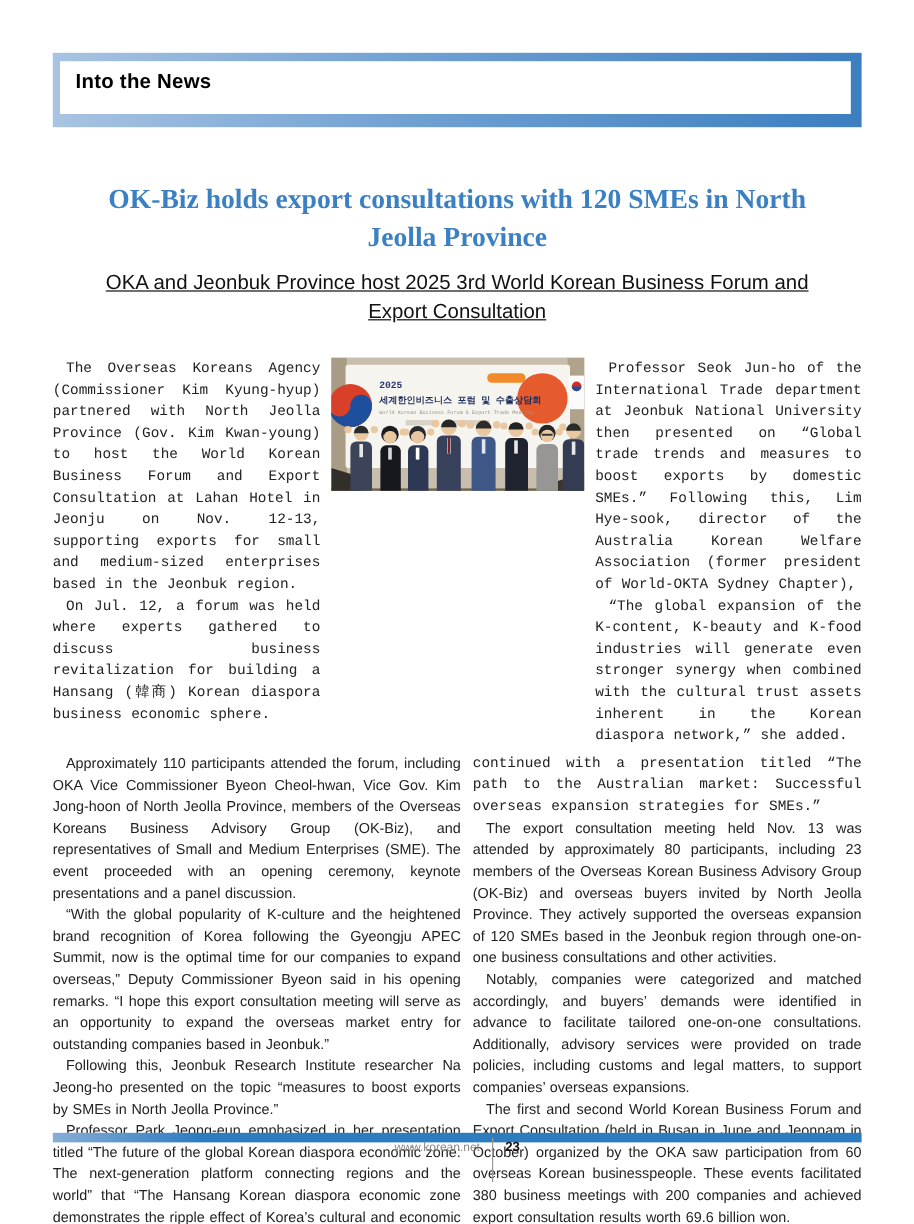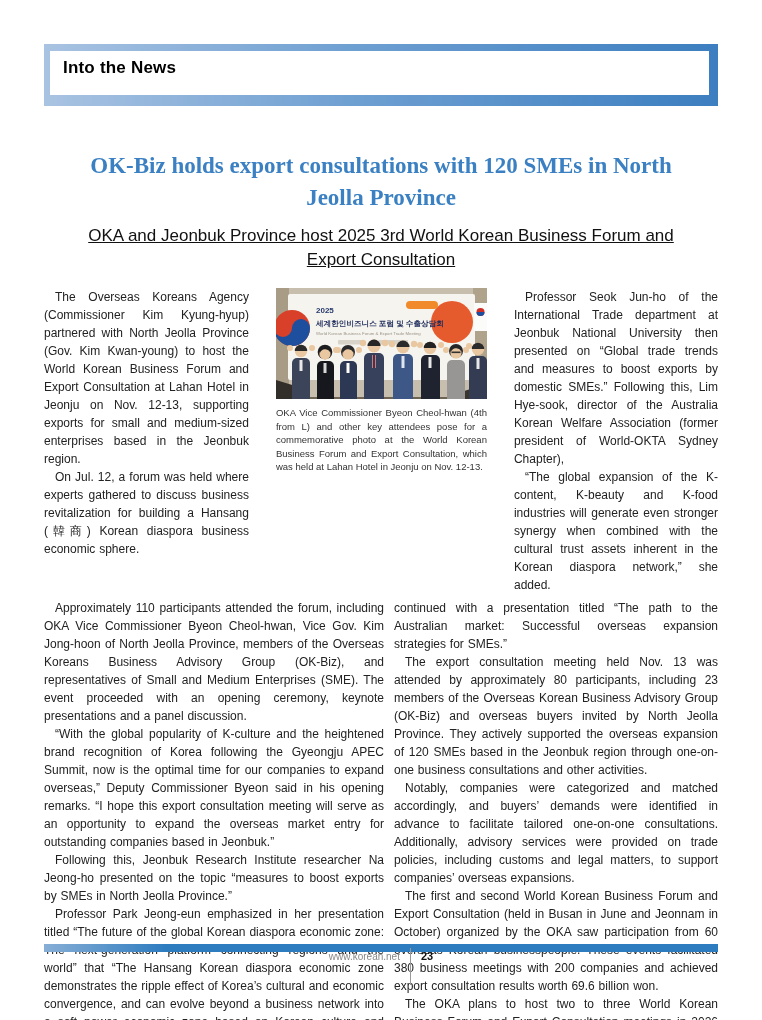--- a/index.html
+++ b/index.html
@@ -28,31 +28,31 @@
     margin:44px auto 0 auto; max-width:620px; text-align:center;
     font-family:"Liberation Serif", serif; font-weight:bold;
     font-size:23px; line-height:1.4; color:#3a80c2;
   }
   .subtitle {
     margin:10px auto 0 auto; max-width:590px; text-align:center;
     font-size:17px; line-height:1.38; color:#111;text-decoration:underline;
   }
 
   
-  .top-section { display:flex; gap:27px; margin-top:17px; }
+  .top-section { display:flex; gap:9px; margin-top:27px;font-family:Liberation Mono, monospace; }
   .col-narrow { width:224px; }
   .photo-col { width:211px; flex:0 0 211px; }
   .col-narrow-r { width:223px; }
 
   .body-text p.para {
     margin:0; text-align:justify; font-size:12px; line-height:1.5;
     text-indent:11px; color:#222;
     word-spacing:0.5px;
   }
-  .body-text p.noindent { text-indent:0; }
+  .body-text p.noindent { text-indent:0;font-family:Liberation Mono, monospace; }
 
   .photo-frame { width:211px; height:111px; overflow:hidden; background:#c8bead; }
   .photo-frame svg { display:block; }
   .caption {
     margin-top:7px; font-size:9.5px; line-height:1.42;
     text-align:justify; color:#333;
   }
 
   .bottom-section { display:flex; gap:10px; margin-top:5px; }
   .col-bl { width:340px; flex:0 0 340px; }
@@ -211,21 +211,20 @@
               <circle cx="193" cy="58" r="3" fill="#e9c7a0"></circle>
               <rect x="193" y="68" width="18" height="52" rx="5" fill="#333c52"></rect>
               <rect x="195" y="118" width="5.5" height="18" fill="#242b3c"></rect>
                 <rect x="203.5" y="118" width="5.5" height="18" fill="#242b3c"></rect>
               <circle cx="202" cy="61" r="6.2" fill="#e9c7a0"></circle>
               <path d="M195.8,61 a6.2,6.2 0 0 1 12.4,0 Z" fill="#2b2b2b"></path>
               <rect x="200.5" y="70" width="3" height="11" fill="#e8e8e8"></rect>
             </g>
           </svg>
         </div>
-        <div class="caption">OKA Vice Commissioner Byeon Cheol-hwan (4th from L) and other key attendees pose for a commemorative photo at the World Korean Business Forum and Export Consultation, which was held at Lahan Hotel in Jeonju on Nov. 12-13.</div>
       </div>
 
       <div class="col-narrow-r body-text">
           <p class="para">Professor Seok Jun-ho of the International Trade department at Jeonbuk National University then presented on “Global trade trends and measures to boost exports by domestic SMEs.” Following this, Lim Hye-sook, director of the Australia Korean Welfare Association (former president of World-OKTA Sydney Chapter),</p>
           <p class="para">“The global expansion of the K-content, K-beauty and K-food industries will generate even stronger synergy when combined with the cultural trust assets inherent in the Korean diaspora network,” she added.</p>
         </div>
     </div>
 
     <div class="bottom-section">
       <div class="col-bl body-text">

